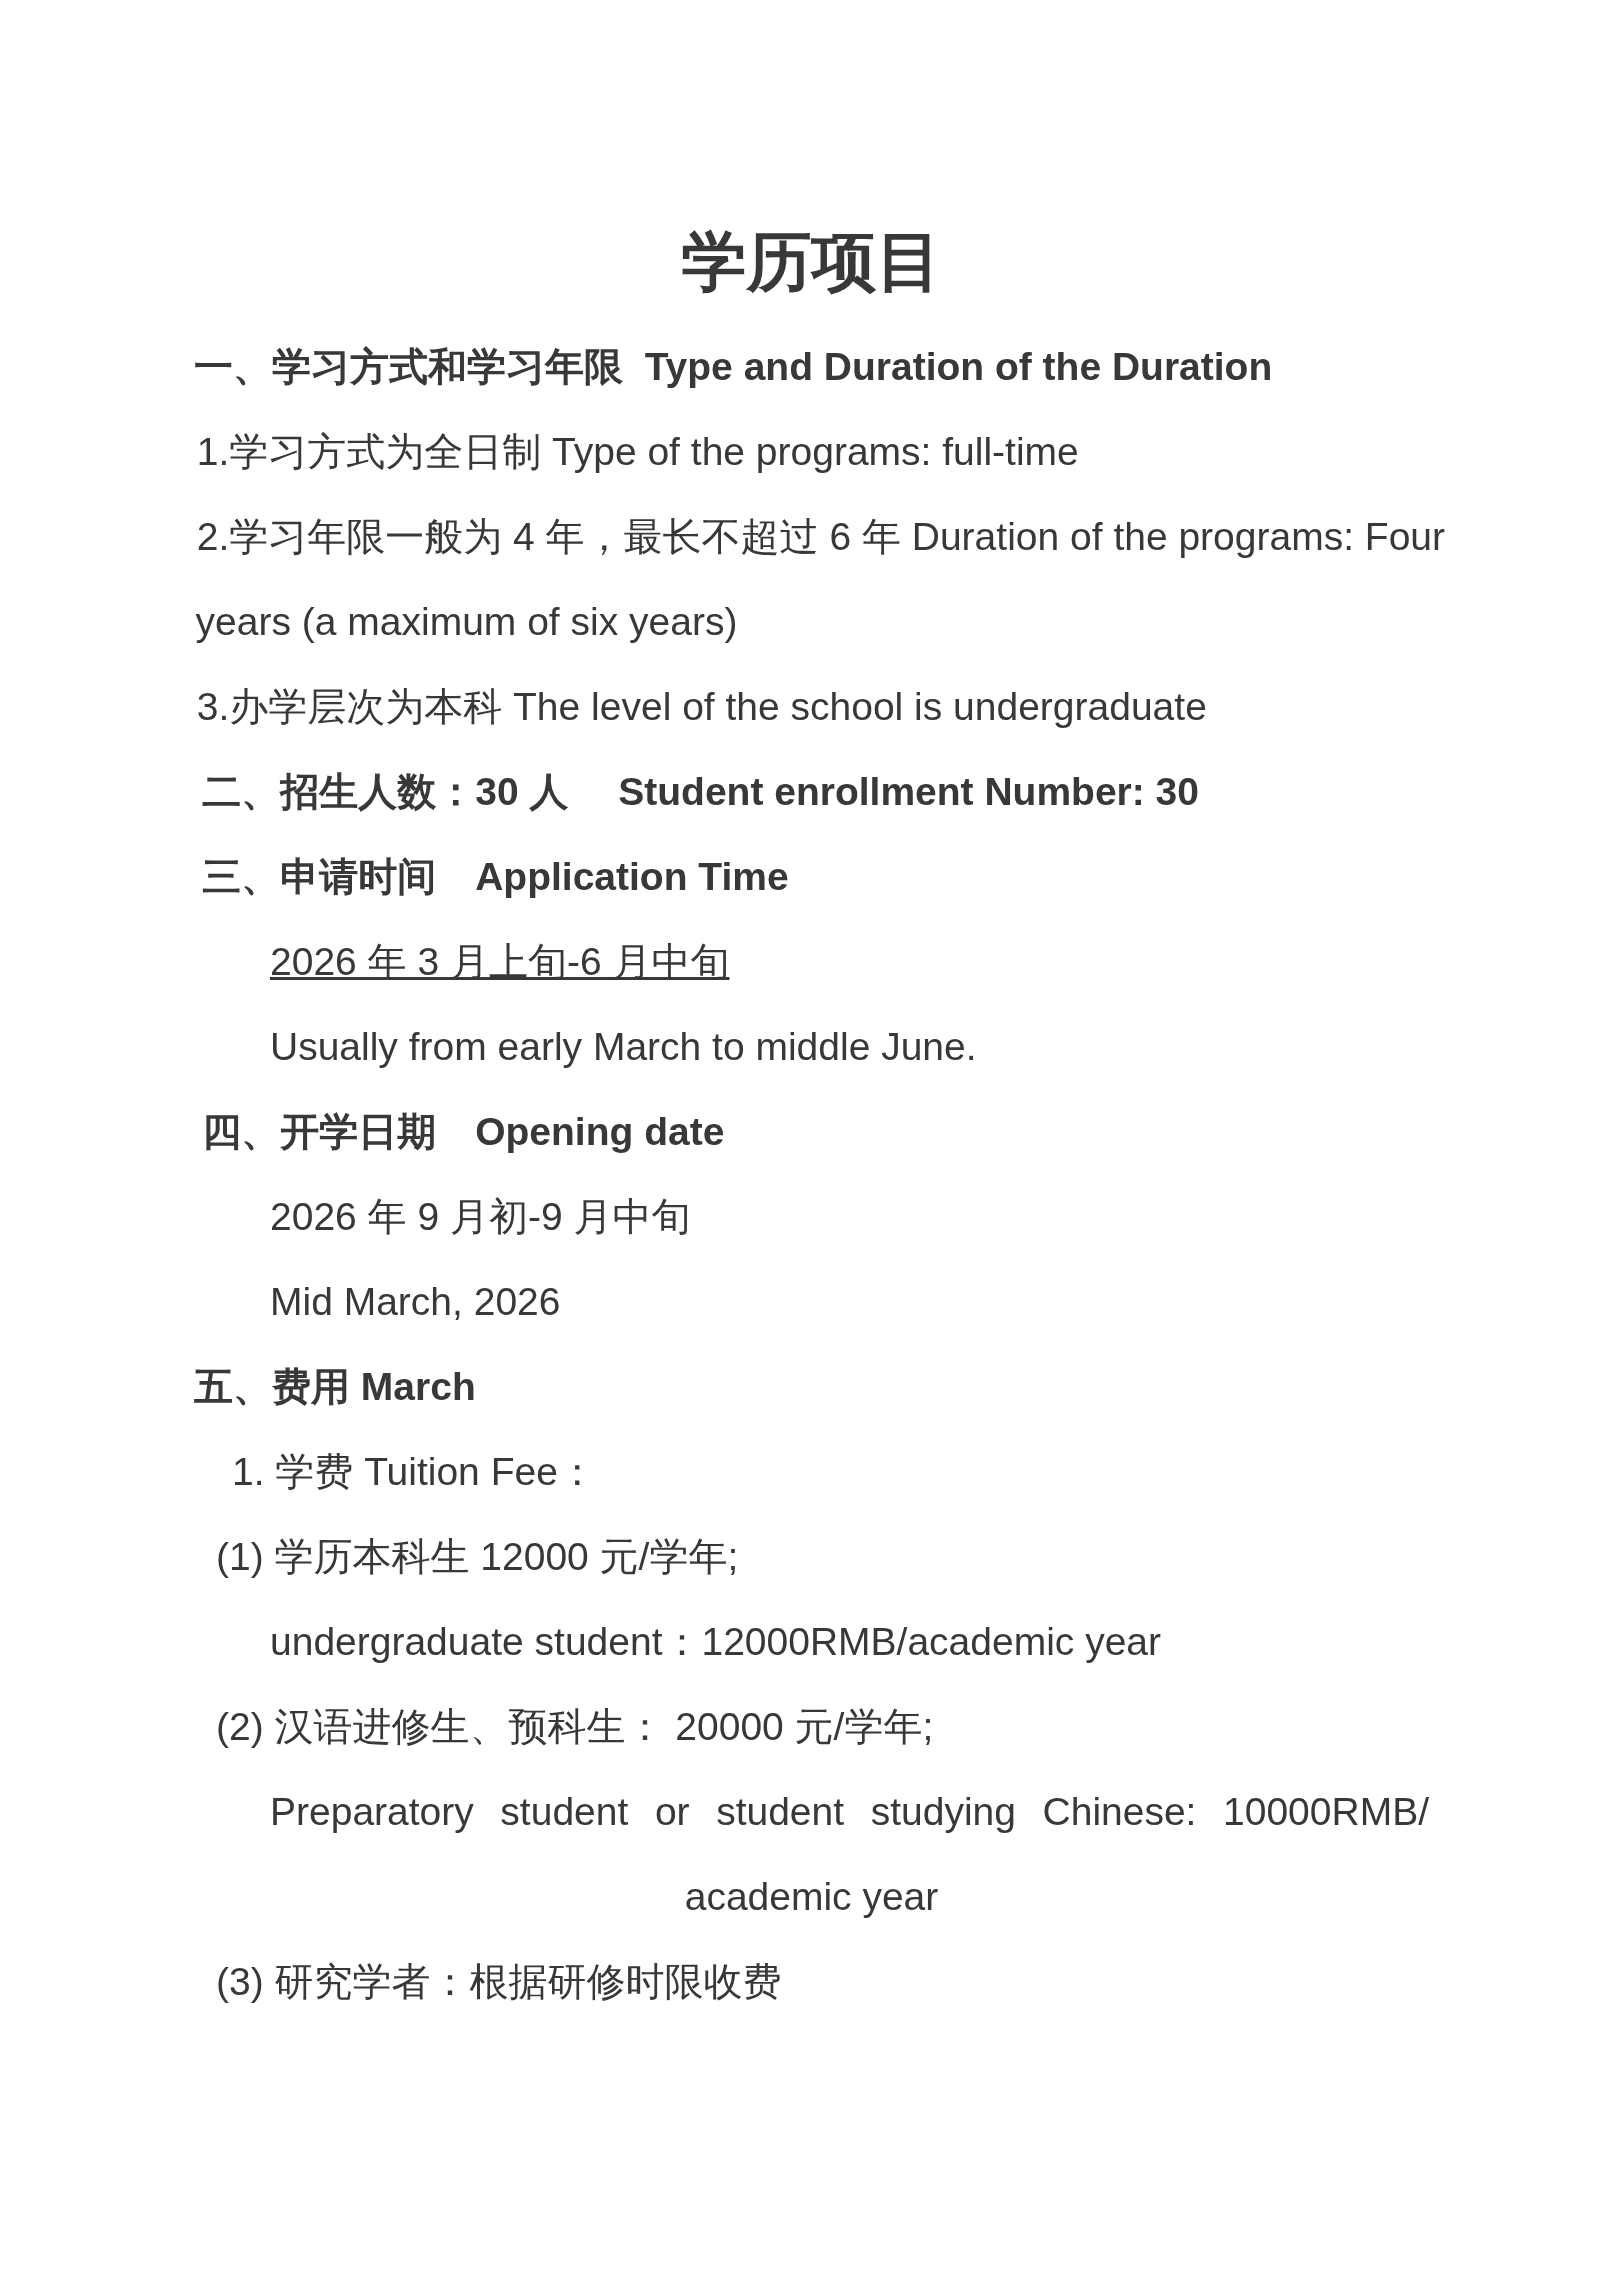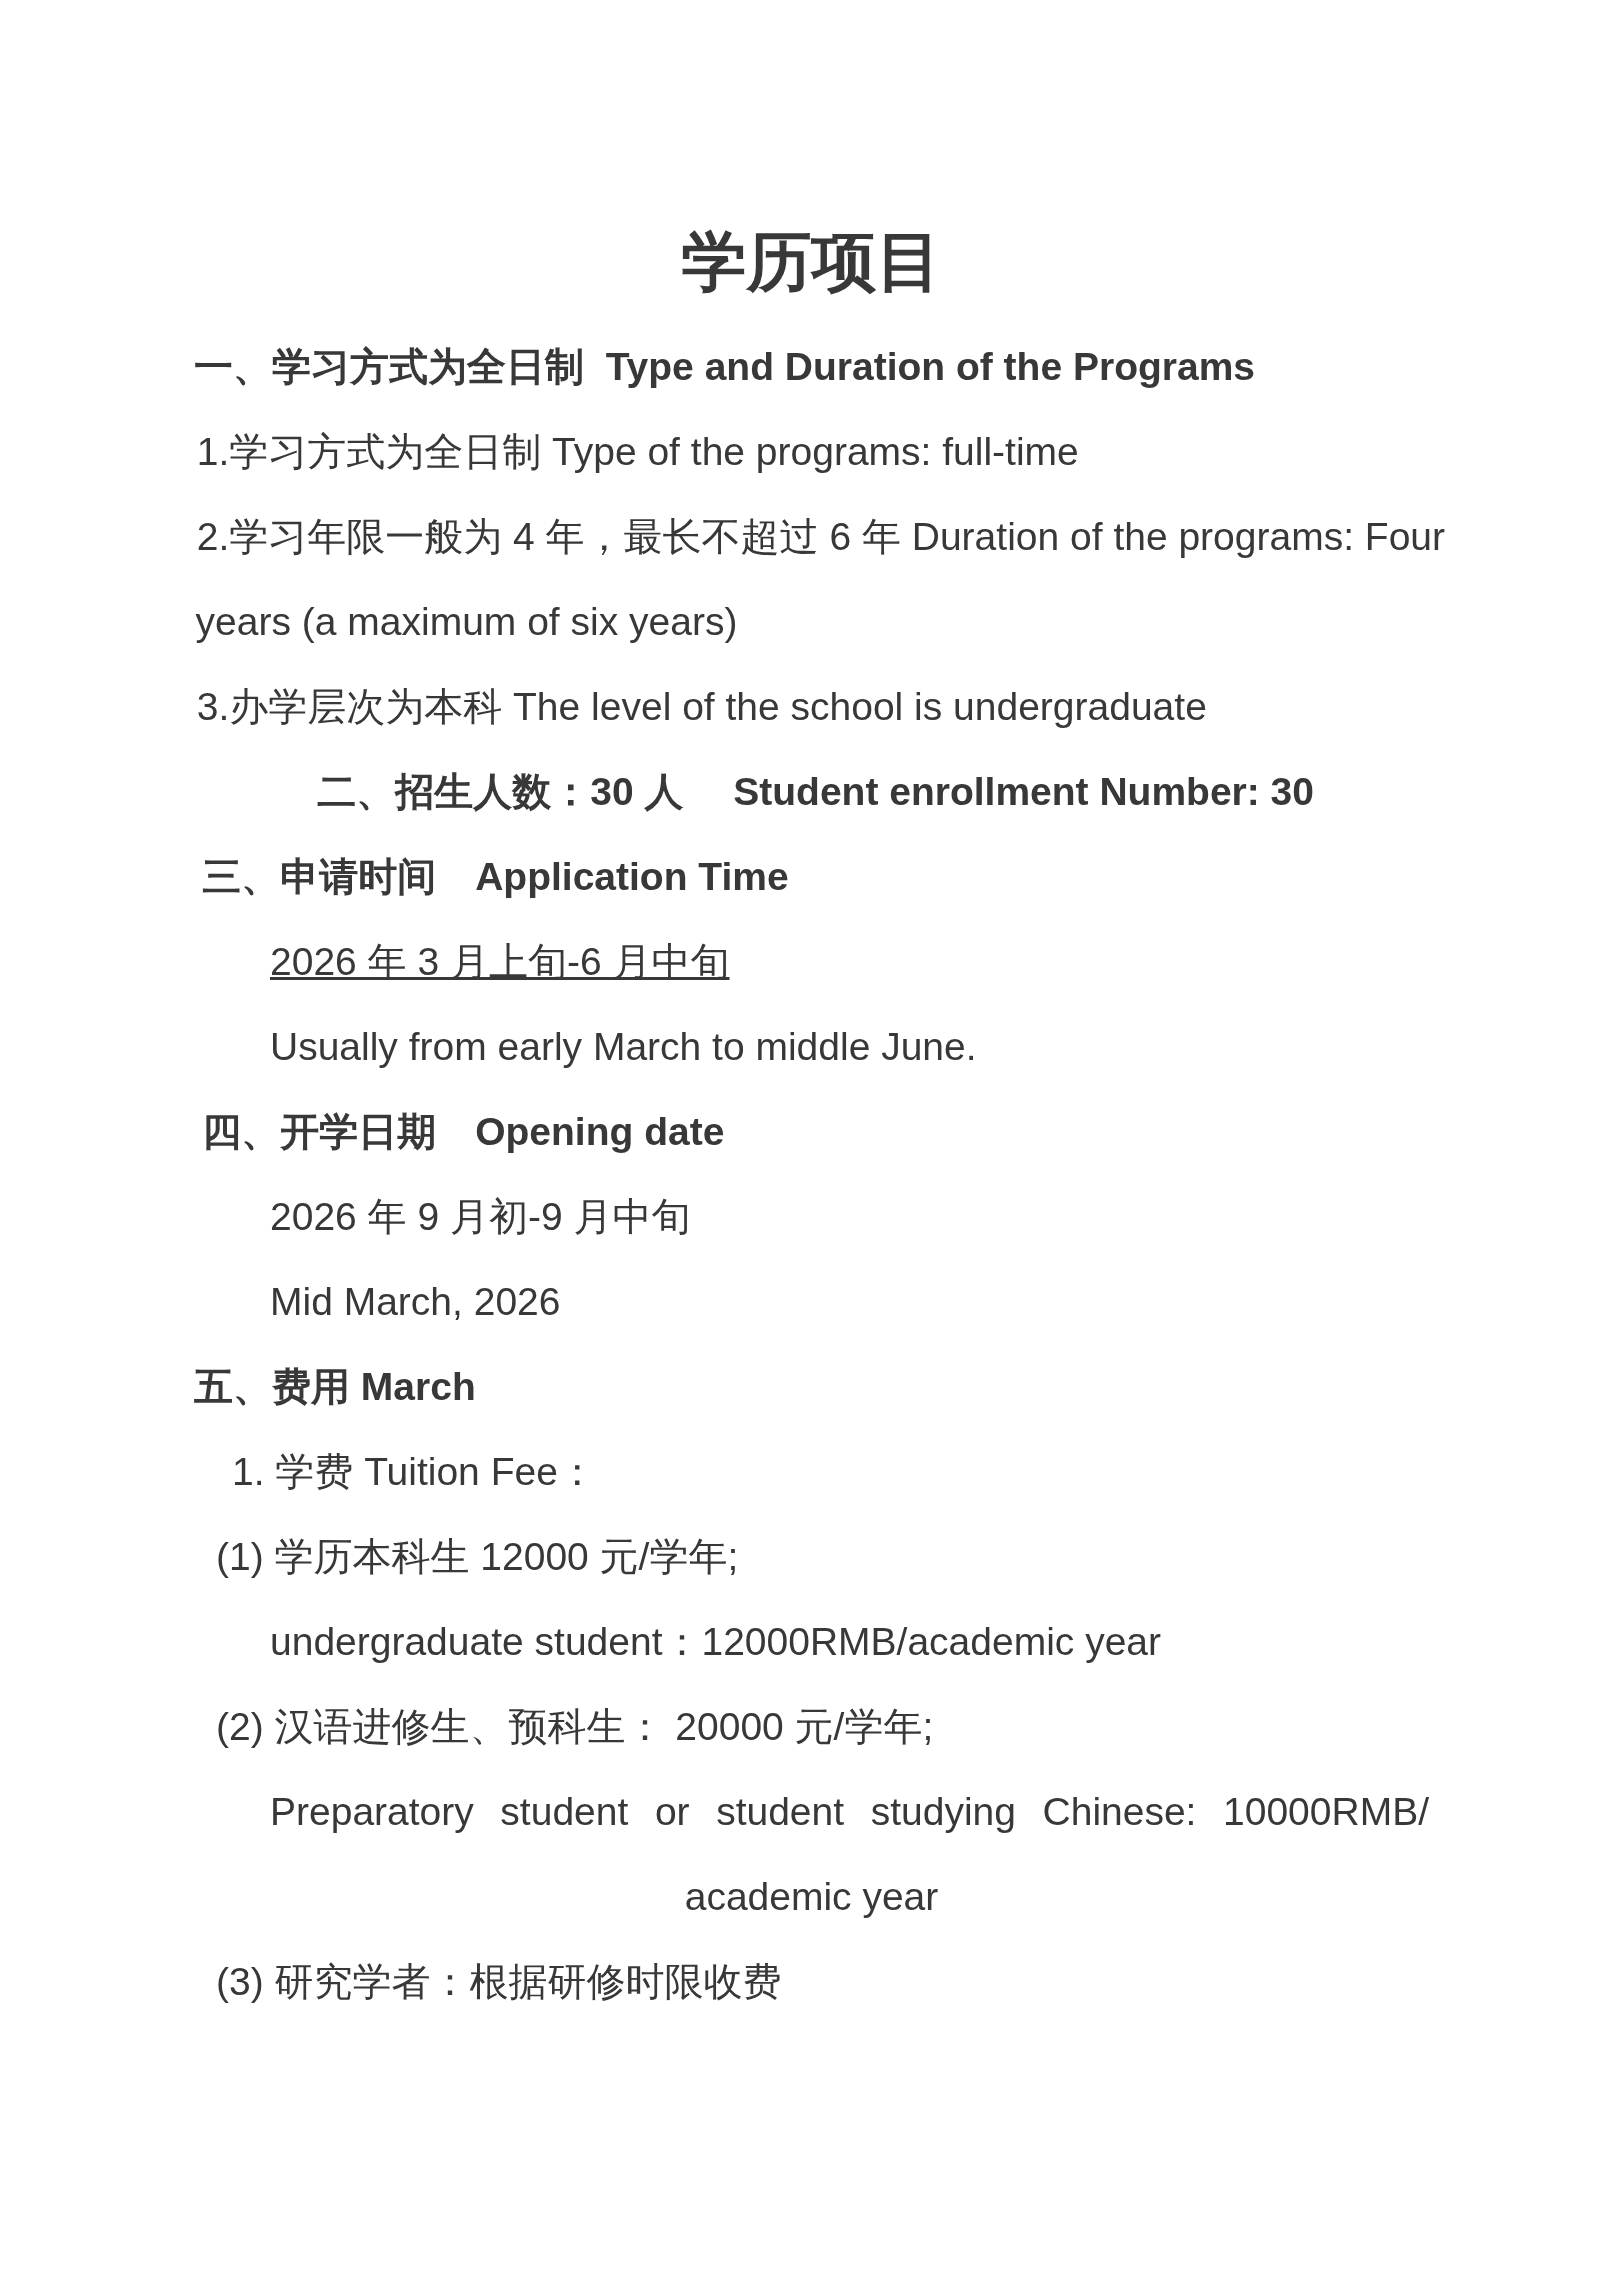--- a/index.html
+++ b/index.html
@@ -57,26 +57,26 @@
     text-align-last: justify;
     overflow: hidden;
   }
 </style>
 </head>
 <body style="background: rgb(255, 255, 255);">
 
 <div class="page" style="color: rgb(56, 56, 56);">
   <h1 class="title">学历项目</h1>
   <div class="lines">
-      <p class="line bold" style="padding-left: 0px;">一、学习方式为全日制  Type and Duration of the Programs</p>
+      <p class="line bold" style="padding-left: 0px;">一、学习方式和学习年限  Type and Duration of the Duration</p>
       <p class="line" style="padding-left: 2.7px;">1.学习方式为全日制 Type of the programs: full-time</p>
       <p class="line" style="padding-left: 2.7px;">2.学习年限一般为 4 年，最长不超过 6 年 Duration of the programs: Four</p>
       <p class="line" style="padding-left: 1.6px;">years (a maximum of six years)</p>
       <p class="line" style="padding-left: 2.7px;">3.办学层次为本科 The level of the school is undergraduate</p>
-      <p class="line bold" style="padding-left: 8.2px; text-align: center;">二、招生人数：30 人　 Student enrollment Number: 30</p>
+      <p class="line bold" style="padding-left: 8.2px;">二、招生人数：30 人　 Student enrollment Number: 30</p>
       <p class="line bold" style="padding-left: 8.2px;">三、申请时间　Application Time</p>
       <p class="line" style="padding-left: 76px; text-decoration: underline;">2026 年 3 月上旬-6 月中旬</p>
       <p class="line" style="padding-left: 76px;">Usually from early March to middle June.</p>
       <p class="line bold" style="padding-left: 8.2px;">四、开学日期　Opening date</p>
       <p class="line" style="padding-left: 76px;">2026 年 9 月初-9 月中旬</p>
       <p class="line" style="padding-left: 76px;">Mid March, 2026</p>
       <p class="line bold" style="padding-left: 0px;">五、费用 March</p>
       <p class="line" style="padding-left: 38px;">1. 学费 Tuition Fee：</p>
       <p class="line" style="padding-left: 22px;">(1) 学历本科生 12000 元/学年;</p>
       <p class="line" style="padding-left: 76px;">undergraduate student：12000RMB/academic year</p>

